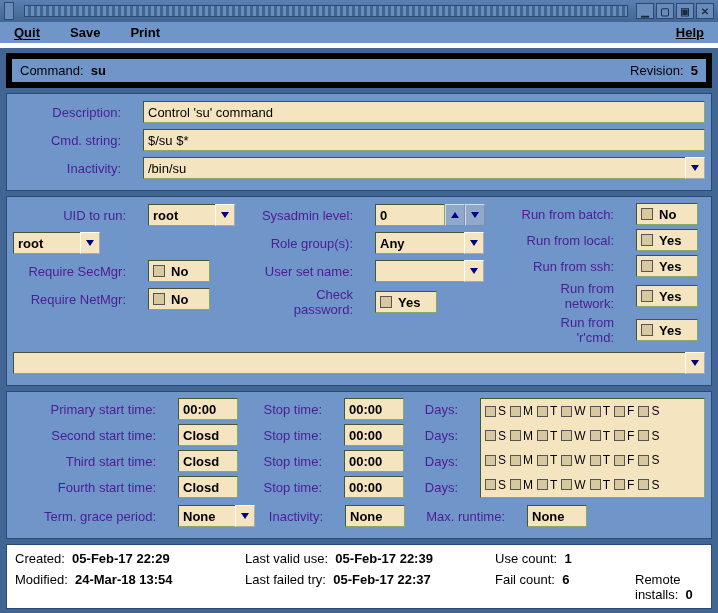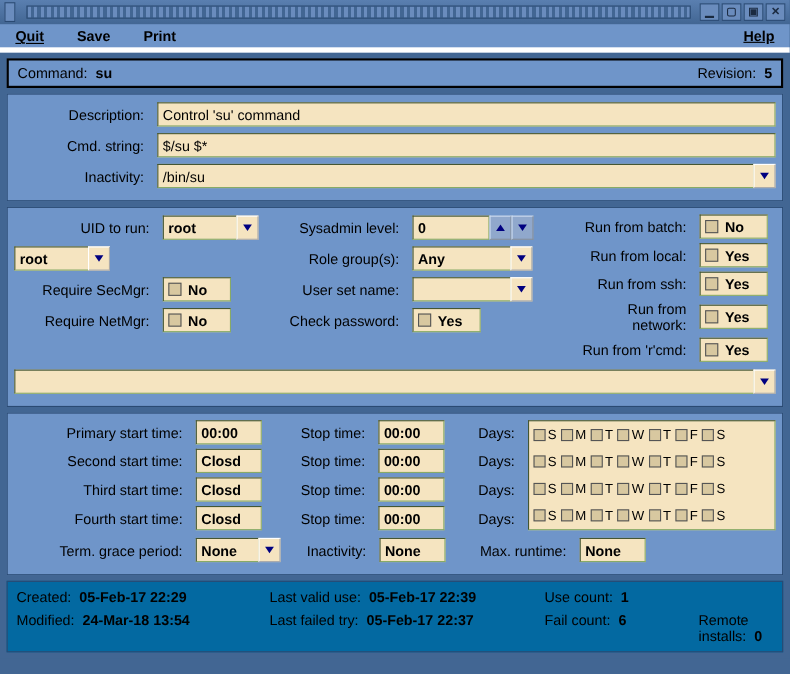--- a/index.html
+++ b/index.html
@@ -7,34 +7,34 @@
   .titlebar { background: linear-gradient(to bottom,#5a7fb0,#426693); height: 22px; display: flex; align-items: center; color: #fff; padding: 0 4px; }
   .titlebar .tleft { width: 10px; height: 18px; background: #6a8cbd; border: 1px solid #2a4a73; margin-right: 4px;}
   .titlebar .title { font-size: 12px; font-style: italic; font-weight: bold; color: #e8f0fa; flex: 0 0 auto; padding-right:6px;}
   .titlebar .tmid { flex:1; background: repeating-linear-gradient(to right,#6a8cbd 0 3px,#426693 3px 6px); height:12px; margin:0 6px; border:1px solid #2a4a73;}
   .titlebar .wbtn { width: 18px; height: 16px; background: #6a8cbd; border: 1px solid #2a4a73; margin-left: 2px; display:flex; align-items:center; justify-content:center; color:#1a2a40; font-size:10px; font-weight:bold;}
   .menubar { background: #6f95c9; height: 26px; display: flex; align-items: center; padding: 0 14px; border-bottom:5px solid #ffffff;}
   .menubar span { font-weight: bold; font-size: 13px; color: #000; margin-right: 30px; }
   .menubar .help { margin-left: auto; margin-right:0;text-decoration:underline;}
   .menubar .quit { text-decoration: underline; text-underline-offset:2px;}
   .content { background: #426693; padding: 5px 6px 6px 6px; }
-  .row-head { background: #6f95c9; padding: 4px 8px; display:flex; align-items:center; color:#000; font-size:13px; border:2px solid #000000;}
+  .row-head { background: #6f95c9; padding: 4px 8px; display:flex; align-items:center; color:#000; font-size:13px; border:6px solid #000000;}
   .panel { background: #6f95c9; border:1px solid #2a4a73; padding: 6px 6px; margin-top:5px;}
   .line { display:flex; align-items:center; margin-bottom:4px; min-height:24px;}
-  .label { text-align:right; padding-right:12px; font-size:13px; color:#000000;}
+  .label { text-align:right; padding-right:22px; font-size:13px; color:#4c1d95;}
   .input { background: #f5e4c0; border:1px inset #8a6; height:22px; display:flex; align-items:center; padding:0 4px; font-size:13px; color:#000;}
   .dropbtn { width:20px; height:22px; background:#f5e4c0; border:1px outset #fff; display:flex; align-items:center; justify-content:center; margin-left:-1px;}
   .dropbtn svg, .spin svg { display:block;}
   .togglebox { background:#f5e4c0; border:1px inset #8a6; height:22px; width:62px; display:flex; align-items:center; padding:0 4px; font-size:13px; font-weight:bold;}
   .togglebox .cb { width:12px; height:12px; border:1px solid #555; background:#d8c8a0; margin-right:6px;}
   .spin { width:18px; height:11px; background:#90a8cc; border:1px outset #cddcf0; display:flex; align-items:center; justify-content:center;}
   .days { display:flex; gap:4px; align-items:center;}
   .daycell { display:flex; align-items:center; font-size:12px;}
   .daycell .cb { width:11px; height:11px; border:1px solid #555; background:#d8c8a0; margin-right:2px;}
-  .footer { background:#0369a1; border:1px solid #2a4a73; padding:6px 8px; margin-top:5px; font-size:13px; display:grid; grid-template-columns: 230px 250px 140px auto; row-gap:6px;}
+  .footer { background:#ffffff; border:1px solid #2a4a73; padding:6px 8px; margin-top:5px; font-size:13px; display:grid; grid-template-columns: 230px 250px 140px auto; row-gap:6px;}
   .footer .lab { color:#000;}
   .footer .val { font-weight:bold;}
   .col-run { display:grid; grid-template-columns: 115px 62px; row-gap:4px; align-items:center; justify-items:end;}
   .schedgrid { display:grid; grid-template-columns: 165px 76px 90px 76px 60px 1fr; row-gap:4px; align-items:center;}
   .daysbox { background:#f5e4c0; border:1px inset #8a6; padding:2px 4px 2px 4px; grid-column:6; grid-row:1 / span 4; display:grid; grid-template-rows:repeat(4,1fr); row-gap:4px; height:100px;}
 </style>
 </head>
 <body>
 
 <div class="titlebar">

